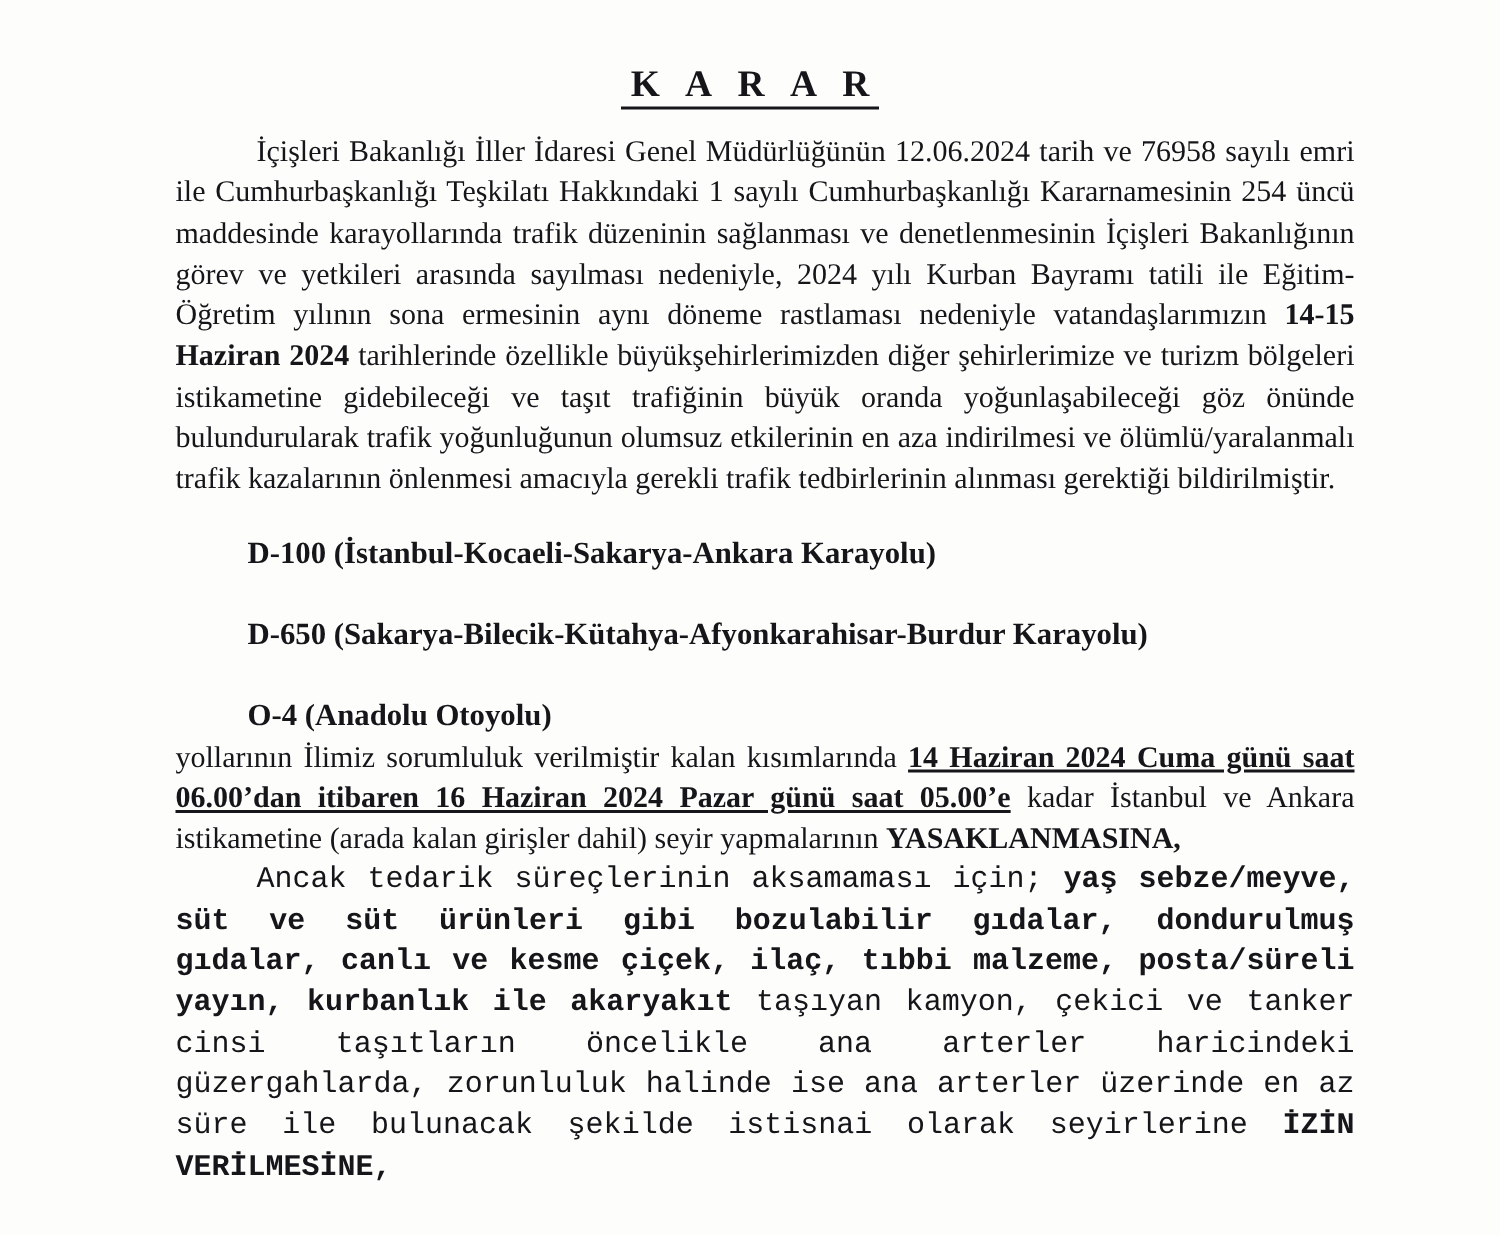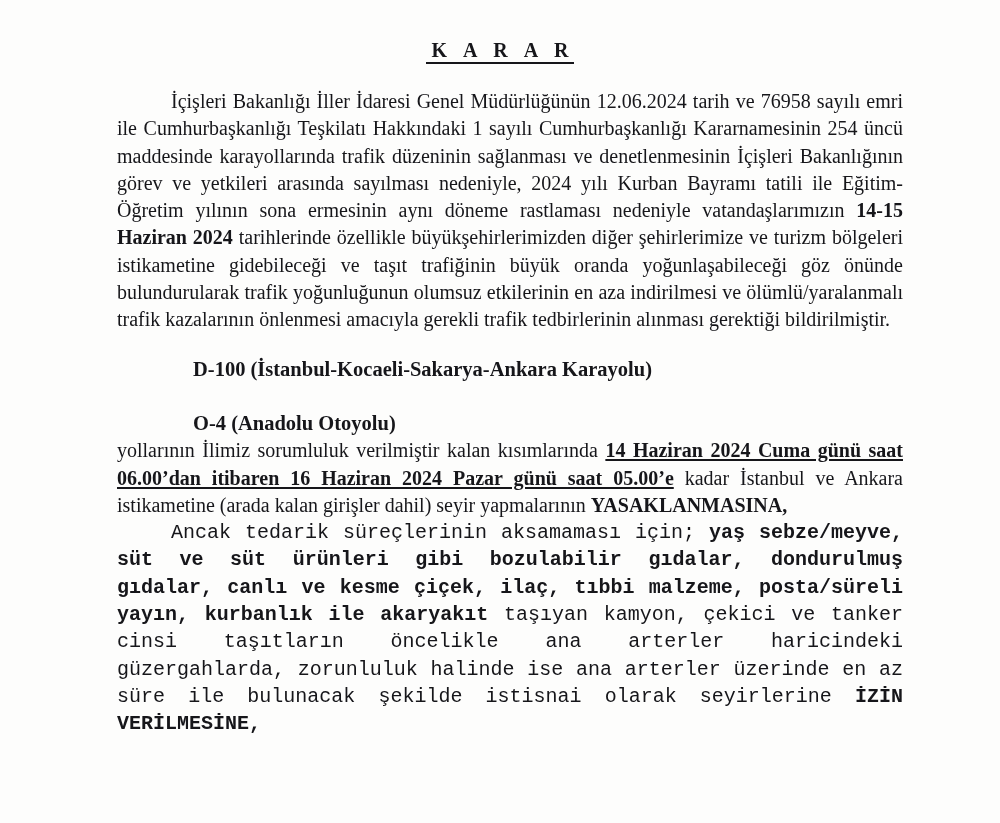--- a/index.html
+++ b/index.html
@@ -23,21 +23,21 @@
     padding: 0;
   }
 
   
   .title-wrap {
     text-align: center;
     padding-top: 26px;
   }
   .doc-title {
     display: inline-block;
-    font-size: 20px;
+    font-size: 25px;
     font-weight: bold;
     letter-spacing: 6px;
     text-indent: 6px;
     border-bottom: 2px solid #16161a;
     padding-bottom: 1px;
     line-height: 1.1;
   }
 
   
   .body-block {
@@ -61,21 +61,21 @@
 
   .roads {
     margin: 0;
     padding: 0;
     list-style: none;
   }
   .road-item {
     font-size: 20.5px;
     font-weight: bold;
     line-height: 27.3px;
-    margin-left: 76px;
+    margin-left: 48px;
     margin-top: 27px;
     white-space: nowrap;
   }
   .road-item:first-child { margin-top: 22px; }
 
   b.b { font-weight: bold; }
   span.u-b {
     font-weight: bold;
     text-decoration: underline;
     text-underline-offset: 2px;
@@ -94,20 +94,21 @@
     <h1 class="doc-title">K A R A R</h1>
   </div>
 
   <div class="body-block">
 
     <p class="para indent"><span>İçişleri Bakanlığı İller İdaresi Genel Müdürlüğünün 12.06.2024 tarih ve 76958 sayılı emri ile Cumhurbaşkanlığı Teşkilatı Hakkındaki 1 sayılı Cumhurbaşkanlığı Kararnamesinin 254 üncü maddesinde karayollarında trafik düzeninin sağlanması ve denetlenmesinin İçişleri Bakanlığının görev ve yetkileri arasında sayılması nedeniyle, 2024 yılı Kurban Bayramı tatili ile Eğitim-Öğretim yılının sona ermesinin aynı döneme rastlaması nedeniyle vatandaşlarımızın </span><b class="b">14-15 Haziran 2024</b><span> tarihlerinde özellikle büyükşehirlerimizden diğer şehirlerimize ve turizm bölgeleri istikametine gidebileceği ve taşıt trafiğinin büyük oranda yoğunlaşabileceği göz önünde bulundurularak trafik yoğunluğunun olumsuz etkilerinin en aza indirilmesi ve ölümlü/yaralanmalı trafik kazalarının önlenmesi amacıyla gerekli trafik tedbirlerinin alınması gerektiği bildirilmiştir.</span></p>
 
 
     <ul class="roads">
       <li class="road-item">D-100 (İstanbul-Kocaeli-Sakarya-Ankara Karayolu)</li>
+      <li class="road-item">D-650 (Sakarya-Bilecik-Kütahya-Afyonkarahisar-Burdur Karayolu)</li>
       <li class="road-item">O-4 (Anadolu Otoyolu)</li>
     </ul>
 
     <p class="para para-block-spaced3"><span>yollarının İlimiz sorumluluk verilmiştir kalan kısımlarında </span><span class="u-b">14 Haziran 2024 Cuma günü saat 06.00’dan itibaren 16 Haziran 2024 Pazar günü saat 05.00’e</span><span> kadar İstanbul ve Ankara istikametine (arada kalan girişler dahil) seyir yapmalarının </span><b class="b">YASAKLANMASINA,</b></p>
 
     <p class="para indent para-block-spaced2"><span>Ancak tedarik süreçlerinin aksamaması için; </span><b class="b">yaş sebze/meyve, süt ve süt ürünleri gibi bozulabilir gıdalar, dondurulmuş gıdalar, canlı ve kesme çiçek, ilaç, tıbbi malzeme, posta/süreli yayın, kurbanlık ile akaryakıt</b><span> taşıyan kamyon, çekici ve tanker cinsi taşıtların öncelikle ana arterler haricindeki güzergahlarda, zorunluluk halinde ise ana arterler üzerinde en az süre ile bulunacak şekilde istisnai olarak seyirlerine </span><b class="b">İZİN VERİLMESİNE,</b></p>
 
 
   </div>
 </div>

